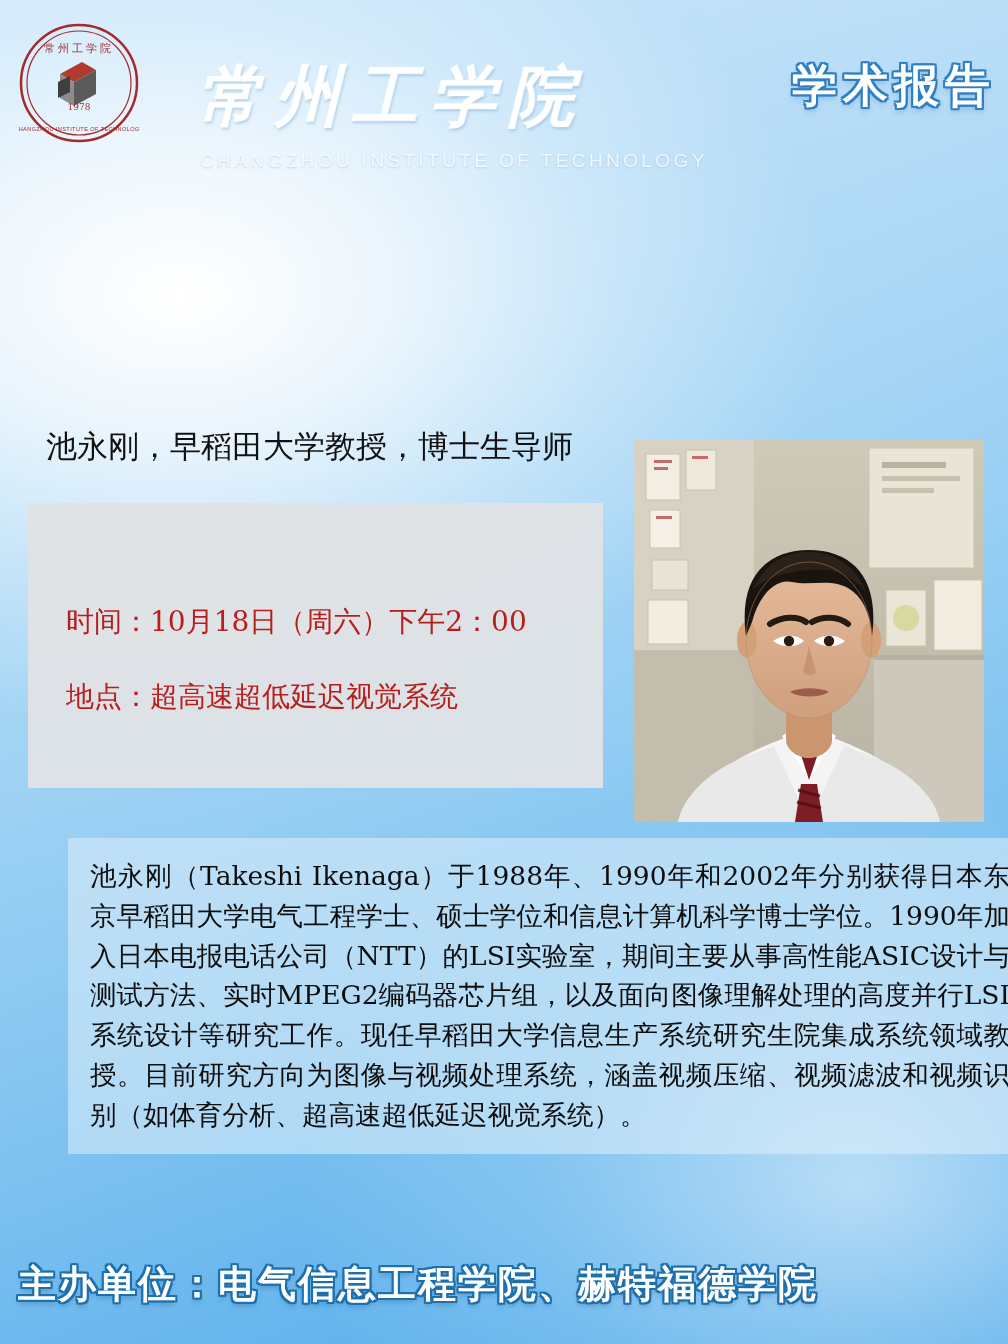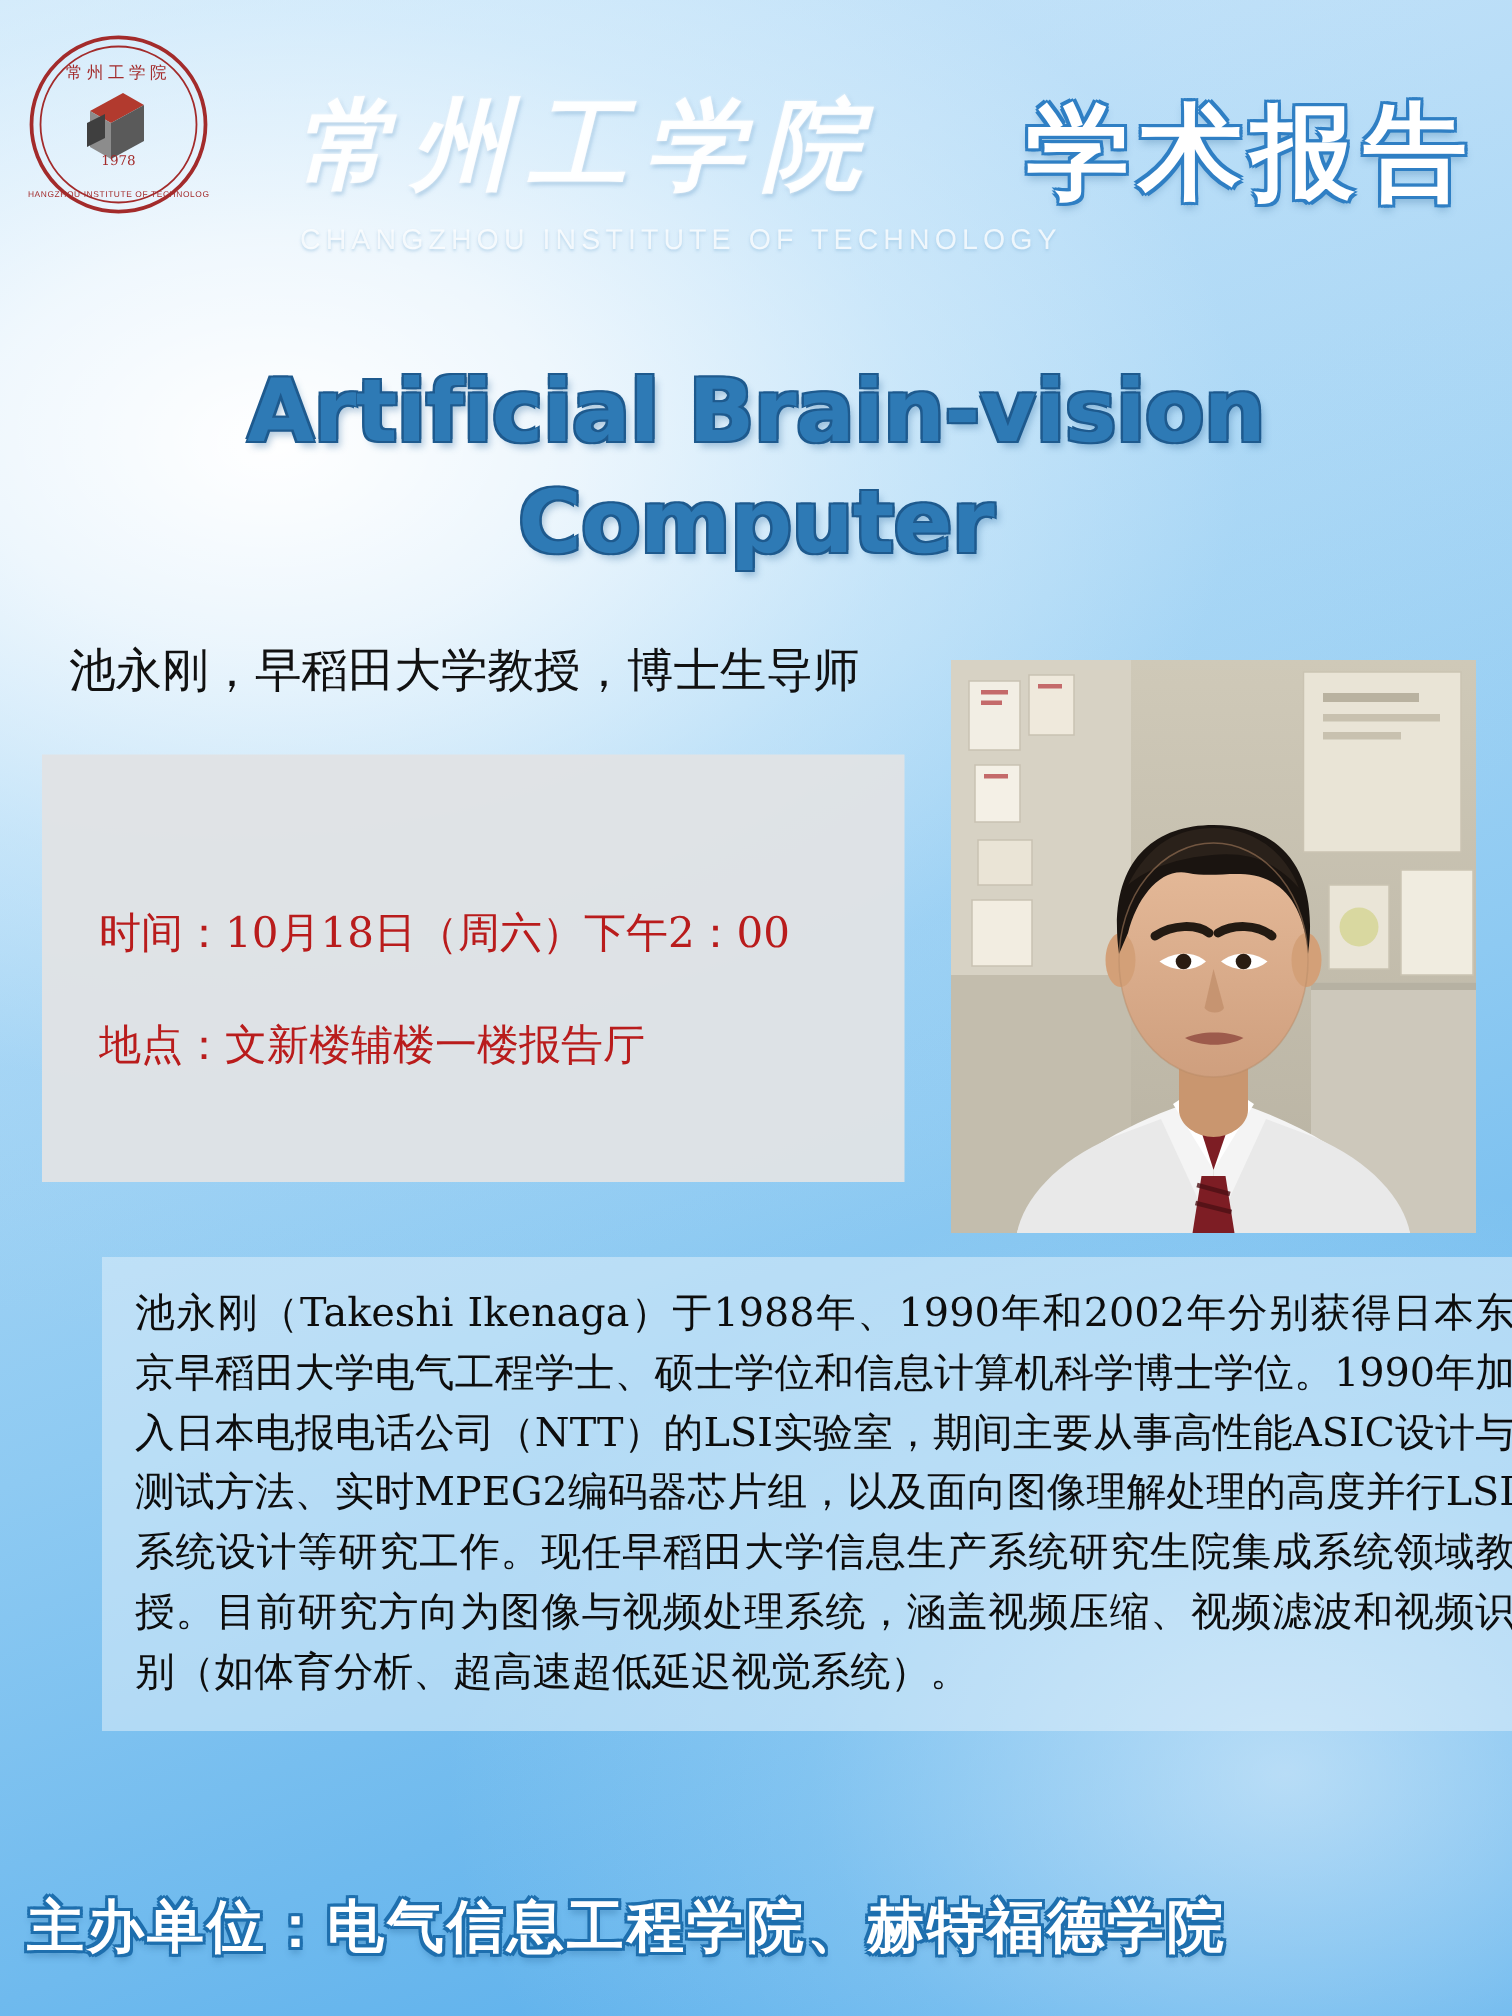--- a/index.html
+++ b/index.html
@@ -56,24 +56,24 @@
     top: 150px;
     font-family: "Liberation Sans", sans-serif;
     font-size: 19px;
     letter-spacing: 3.4px;
     color: rgba(255,255,255,0.78);
     text-shadow: 0 1px 2px rgba(140,185,220,0.5);
     white-space: nowrap;
   }
   .report-tag {
     position: absolute;
-    right: 24px;
+    right: 12px;
     top: 56px;
     font-family: Liberation Serif, serif;
-    font-size: 69px;
+    font-size: 45px;
     font-weight: bold;
     letter-spacing: 6px;
     color: #ffffff;
     text-shadow:
       -2px -2px 0 #2f7fc4, 2px -2px 0 #2f7fc4, -2px 2px 0 #2f7fc4, 2px 2px 0 #2f7fc4,
       0 -2px 0 #2f7fc4, 0 2px 0 #2f7fc4, -2px 0 0 #2f7fc4, 2px 0 0 #2f7fc4,
       0 4px 6px rgba(40,100,150,0.35);
     white-space: nowrap;
   }
 
@@ -198,30 +198,26 @@
         <text x="61" y="88" text-anchor="middle" font-family="'DejaVu Serif',serif" font-size="9" fill="#a32b2b">1978</text>
         <text x="61" y="109" text-anchor="middle" font-family="'Liberation Sans',sans-serif" font-size="5.6" fill="#a32b2b" letter-spacing="0.4">CHANGZHOU INSTITUTE OF TECHNOLOGY</text>
       </svg>
     </div>
 
     <div class="univ-name-cn">常州工学院</div>
     <div class="univ-name-en">CHANGZHOU INSTITUTE OF TECHNOLOGY</div>
     <div class="report-tag">学术报告</div>
   </div>
 
-  <div class="title-block">
-    <div class="title-line">Artificial Brain-vision</div>
-    <div class="title-line">Computer</div>
-  </div>
 
   <div class="speaker-name">池永刚，早稻田大学教授，博士生导师</div>
 
   <div class="info-box">
     <div class="info-line time">时间：10月18日（周六）下午2：00</div>
-    <div class="info-line place">地点：文新楼辅楼一楼报告厅</div>
+    <div class="info-line place">地点：超高速超低延迟视觉系统</div>
   </div>
 
   <div class="photo">
     <svg width="350" height="382" viewBox="0 0 350 382">
       <defs>
         <linearGradient id="wallg" x1="0" y1="0" x2="0" y2="1">
           <stop offset="0%" stop-color="#cfc9b8"></stop>
           <stop offset="100%" stop-color="#b8b2a2"></stop>
         </linearGradient>
         <linearGradient id="skin" x1="0" y1="0" x2="0" y2="1">

